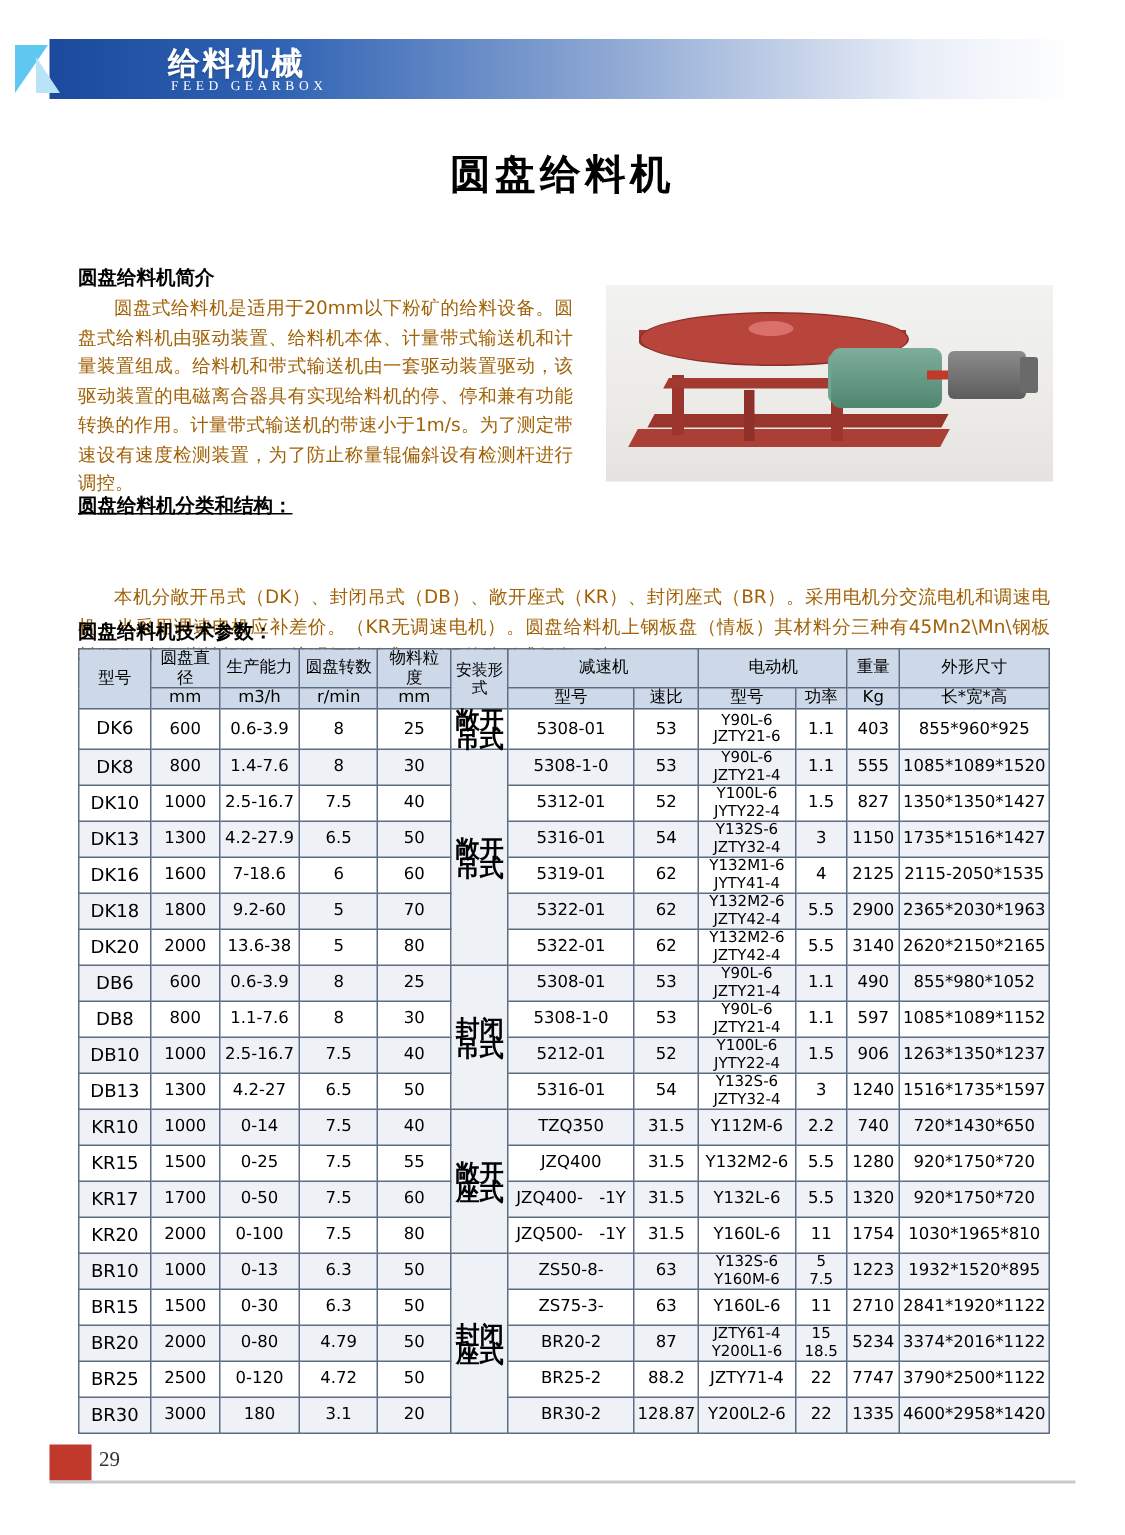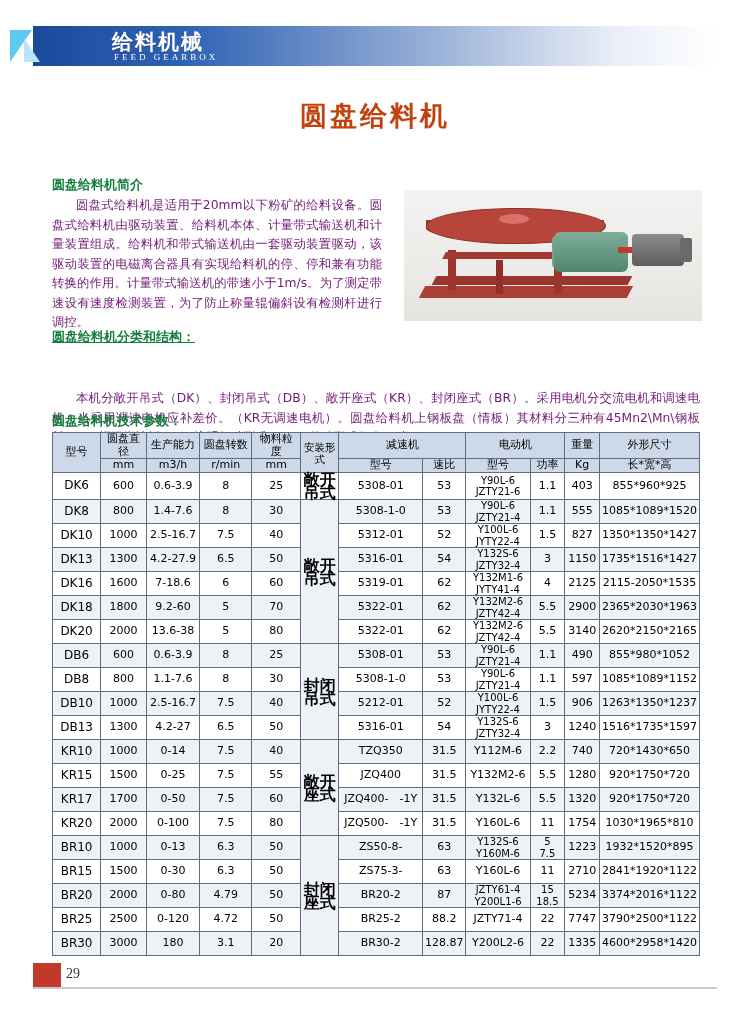--- a/index.html
+++ b/index.html
@@ -37,27 +37,27 @@
   }
   .header-sub{
     position:absolute;left:114px;top:26px;
     font-size:9px;color:#ffffff;letter-spacing:3px;
     font-family:"Liberation Serif",serif;
   }
 
   
   .doc-title{
     position:absolute;left:0;top:98px;width:750px;text-align:center;
-    font-size:27px;font-weight:bold;color:#c2410c;letter-spacing:3px;
+    font-size:27px;font-weight:bold;color:#000000;letter-spacing:3px;
   }
 
   
   .sec{position:absolute;font-size:12.5px;}
-  .sec-h{font-weight:bold;font-size:13px;color:#15803d;}
-  .para{font-size:12.3px;line-height:19.5px;text-align:justify;color:#701a75;}
+  .sec-h{font-weight:bold;font-size:13px;color:#000000;}
+  .para{font-size:12.3px;line-height:19.5px;text-align:justify;color:#a16207;}
 
   #intro-head{left:52px;top:176px;}
   #intro-body{left:52px;top:196px;width:330px;text-indent:24px;}
   #class-head{left:52px;top:328px;text-decoration:underline;}
   #class-body{left:52px;top:349px;width:648px;text-indent:24px;margin-top:40px;}
   #param-head{left:52px;top:412px;}
 
   
   .photo{
     position:absolute;left:404px;top:190px;width:298px;height:131px;

